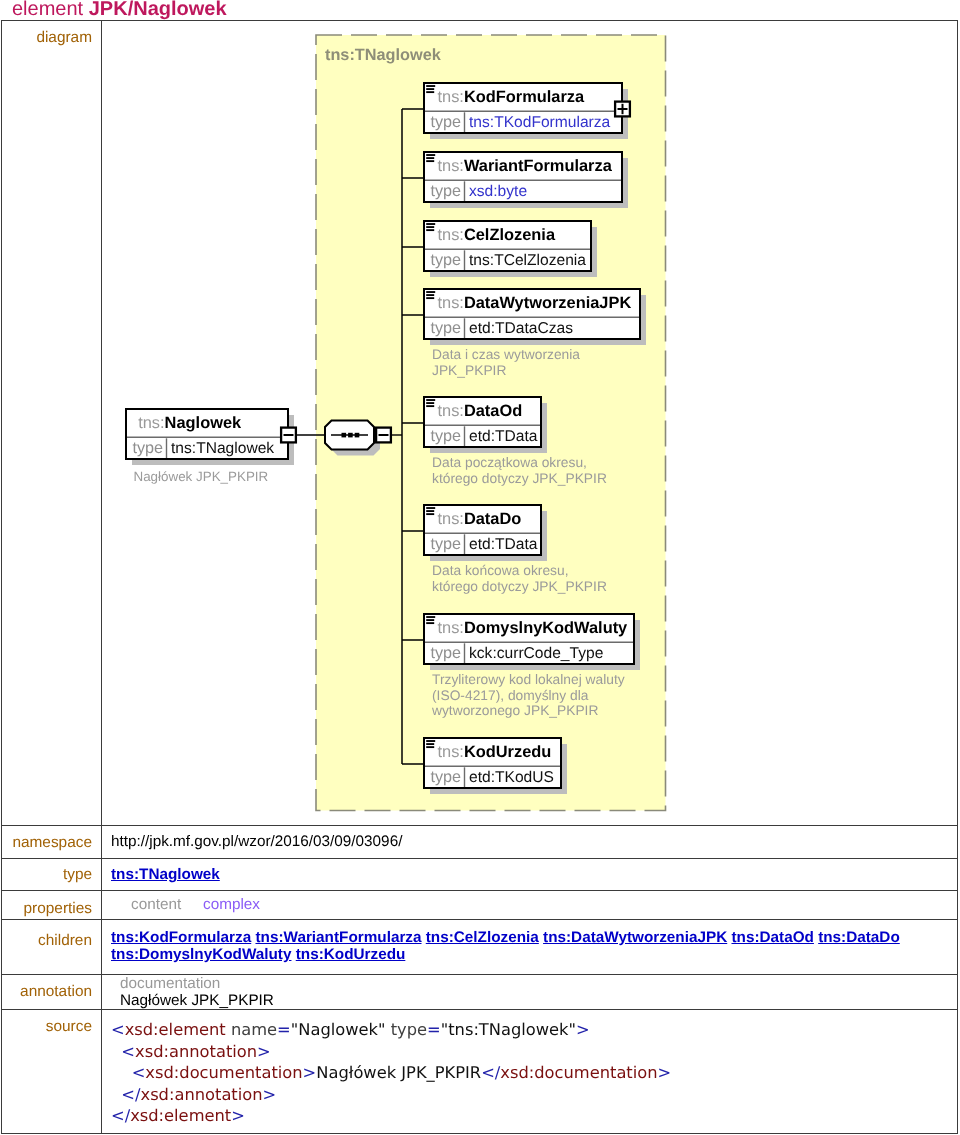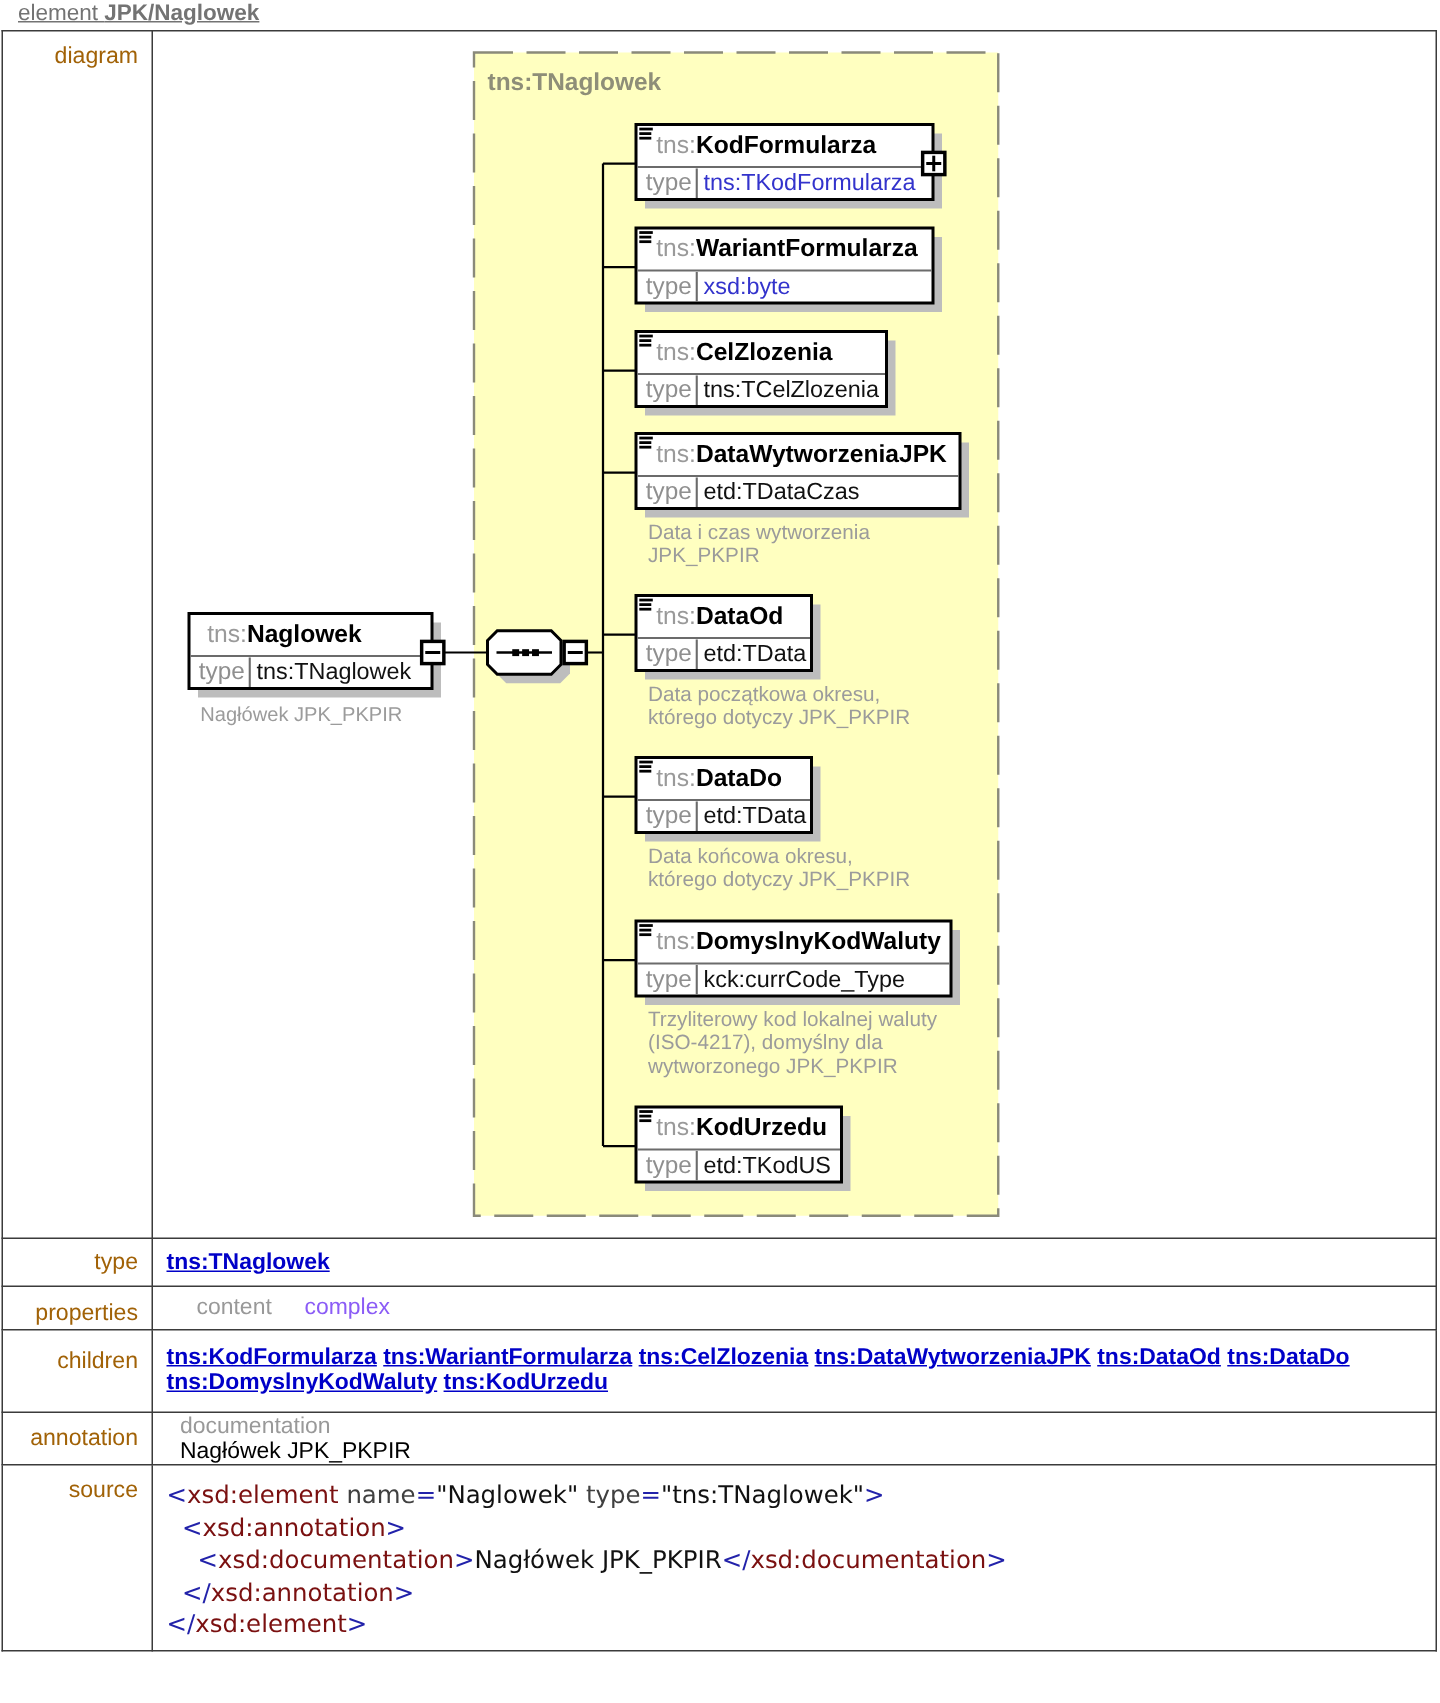--- a/index.html
+++ b/index.html
@@ -1,21 +1,21 @@
 <!DOCTYPE html>
 <html><head>
 <meta charset="utf-8">
 <style>
   html,body{margin:0;padding:0;background:#ffffff;}
   body{width:960px;height:1135px;overflow:hidden;
        font-family:"Liberation Sans",sans-serif;-webkit-font-smoothing:antialiased;
        text-rendering:geometricPrecision;}
   .page{position:relative;width:960px;height:1135px;}
 
-  .title{position:absolute;left:12px;top:-1px;font-size:15px;line-height:20px;color:#737373;white-space:nowrap;text-decoration:underline;}
+  .title{position:absolute;left:12px;top:-1px;font-size:20px;line-height:20px;color:#be185d;white-space:nowrap;}
   .title b{font-weight:bold;}
 
   table.main{position:absolute;left:1px;top:20px;width:957px;border-collapse:collapse;
              table-layout:fixed;}
   table.main > tbody > tr > td{border:1px solid #3b3b3b;vertical-align:top;padding:0;box-sizing:border-box;}
   table.main > tbody > tr > td.lab{width:100px;text-align:right;color:#a16207;font-size:15.4px;
          padding:0 9px 0 0;font-weight:normal;line-height:18px;}
   table.main > tbody > tr > td.val{padding:0 8px 0 9px;font-size:15.3px;color:#000;line-height:18px;}
 
   table.main > tbody > tr.r-diagram > td{height:805px;padding-top:7px;}
@@ -214,20 +214,24 @@
     </svg>
 
   <table class="main" data-interactable="false">
       <tbody>
     <tr class="r-diagram" data-interactable="false">
       <td class="lab" data-interactable="false">diagram</td>
       <td class="val" data-interactable="false">
         <div class="diagwrap" data-interactable="false"></div>
       </td>
     </tr>
+    <tr class="r-namespace" data-interactable="false">
+      <td class="lab" data-interactable="false">namespace</td>
+      <td class="val" data-interactable="false">http://jpk.mf.gov.pl/wzor/2016/03/09/03096/</td>
+    </tr>
     <tr class="r-type" data-interactable="false">
       <td class="lab" data-interactable="false">type</td>
       <td class="val" data-interactable="false"><a class="lnk" href="#" data-interactable="true">tns:TNaglowek</a></td>
     </tr>
     <tr class="r-properties" data-interactable="false">
       <td class="lab" data-interactable="false">properties</td>
       <td class="val" data-interactable="false"><span class="propkey" data-interactable="false">content</span><span class="propval" id="propval" data-interactable="false">complex</span></td>
     </tr>
     <tr class="r-children" data-interactable="false">
       <td class="lab" data-interactable="false">children</td>

